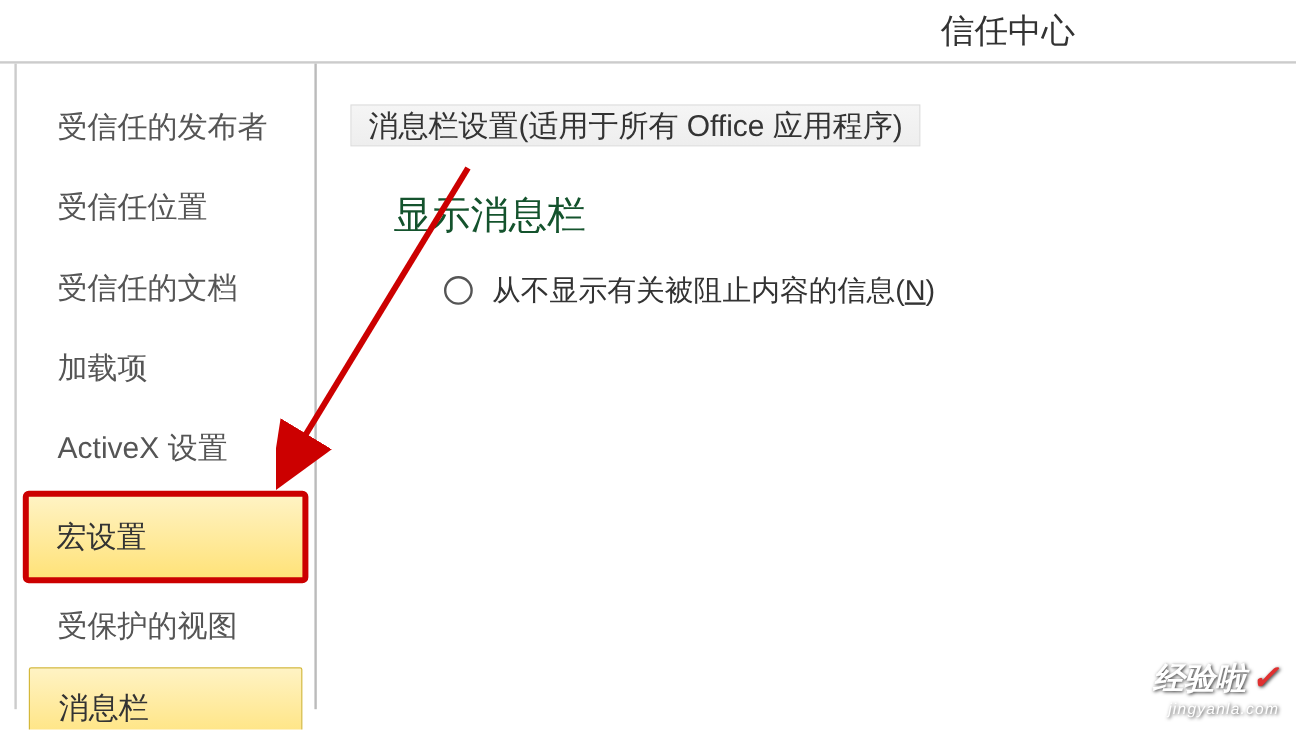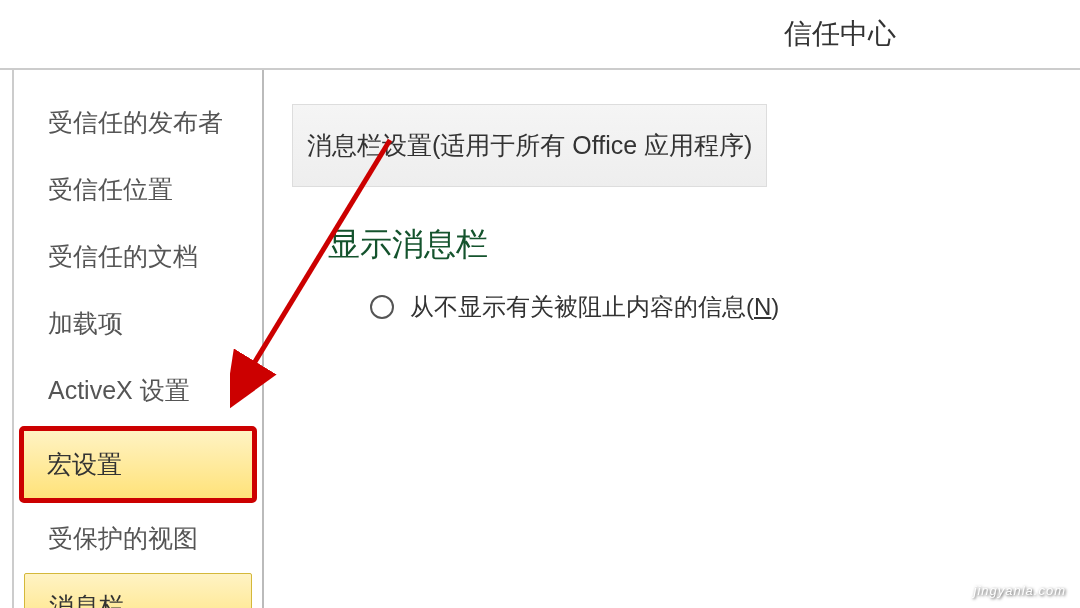--- a/index.html
+++ b/index.html
@@ -10,21 +10,21 @@
     body {
       font-family: "Microsoft YaHei", "SimSun", sans-serif;
       background: #ffffff;
       width: 1080px;
       height: 608px;
       overflow: hidden;
       position: relative;
     }
     .title-bar {
       width: 100%;
-      height: 70px;
+      height: 53px;
       display: flex;
       align-items: center;
       justify-content: center;
       font-size: 28px;
       color: #333;
       border-bottom: 2px solid #ccc;
       padding-left: 600px;
     }
     .main-container {
       display: flex;
@@ -61,21 +61,21 @@
       margin: 6px 8px;
     }
     .content {
       flex: 1;
       padding: 34px 28px;
     }
     .section-title {
       font-size: 25px;
       color: #333;
       background: linear-gradient(#f5f5f5, #eeeeee);
-      padding: 24px 14px;
+      padding: 0 14px;
       display: inline-block;
       border: 1px solid #ddd;
       margin-bottom: 36px;
     }
     .subsection-label {
       font-size: 32px;
       color: #14532d;
       margin-left: 36px;
       margin-bottom: 24px;
     }
@@ -194,14 +194,17 @@
 <svg class="arrow-svg" width="180" height="280">
   <defs>
     <marker id="arrowhead" markerWidth="12" markerHeight="10" refX="2" refY="5" orient="auto">
       <polygon points="0 0, 12 5, 0 10" fill="#cc0000"></polygon>
     </marker>
   </defs>
   <line x1="160" y1="10" x2="20" y2="240" stroke="#cc0000" stroke-width="5" marker-end="url(#arrowhead)"></line>
 </svg>
 
 <div class="watermark">
+  <div class="watermark-main">
+    <span>经验啦</span><span class="checkmark">✓</span>
+  </div>
   <div class="watermark-sub">jingyanla.com</div>
 </div>
 
 </body></html>

